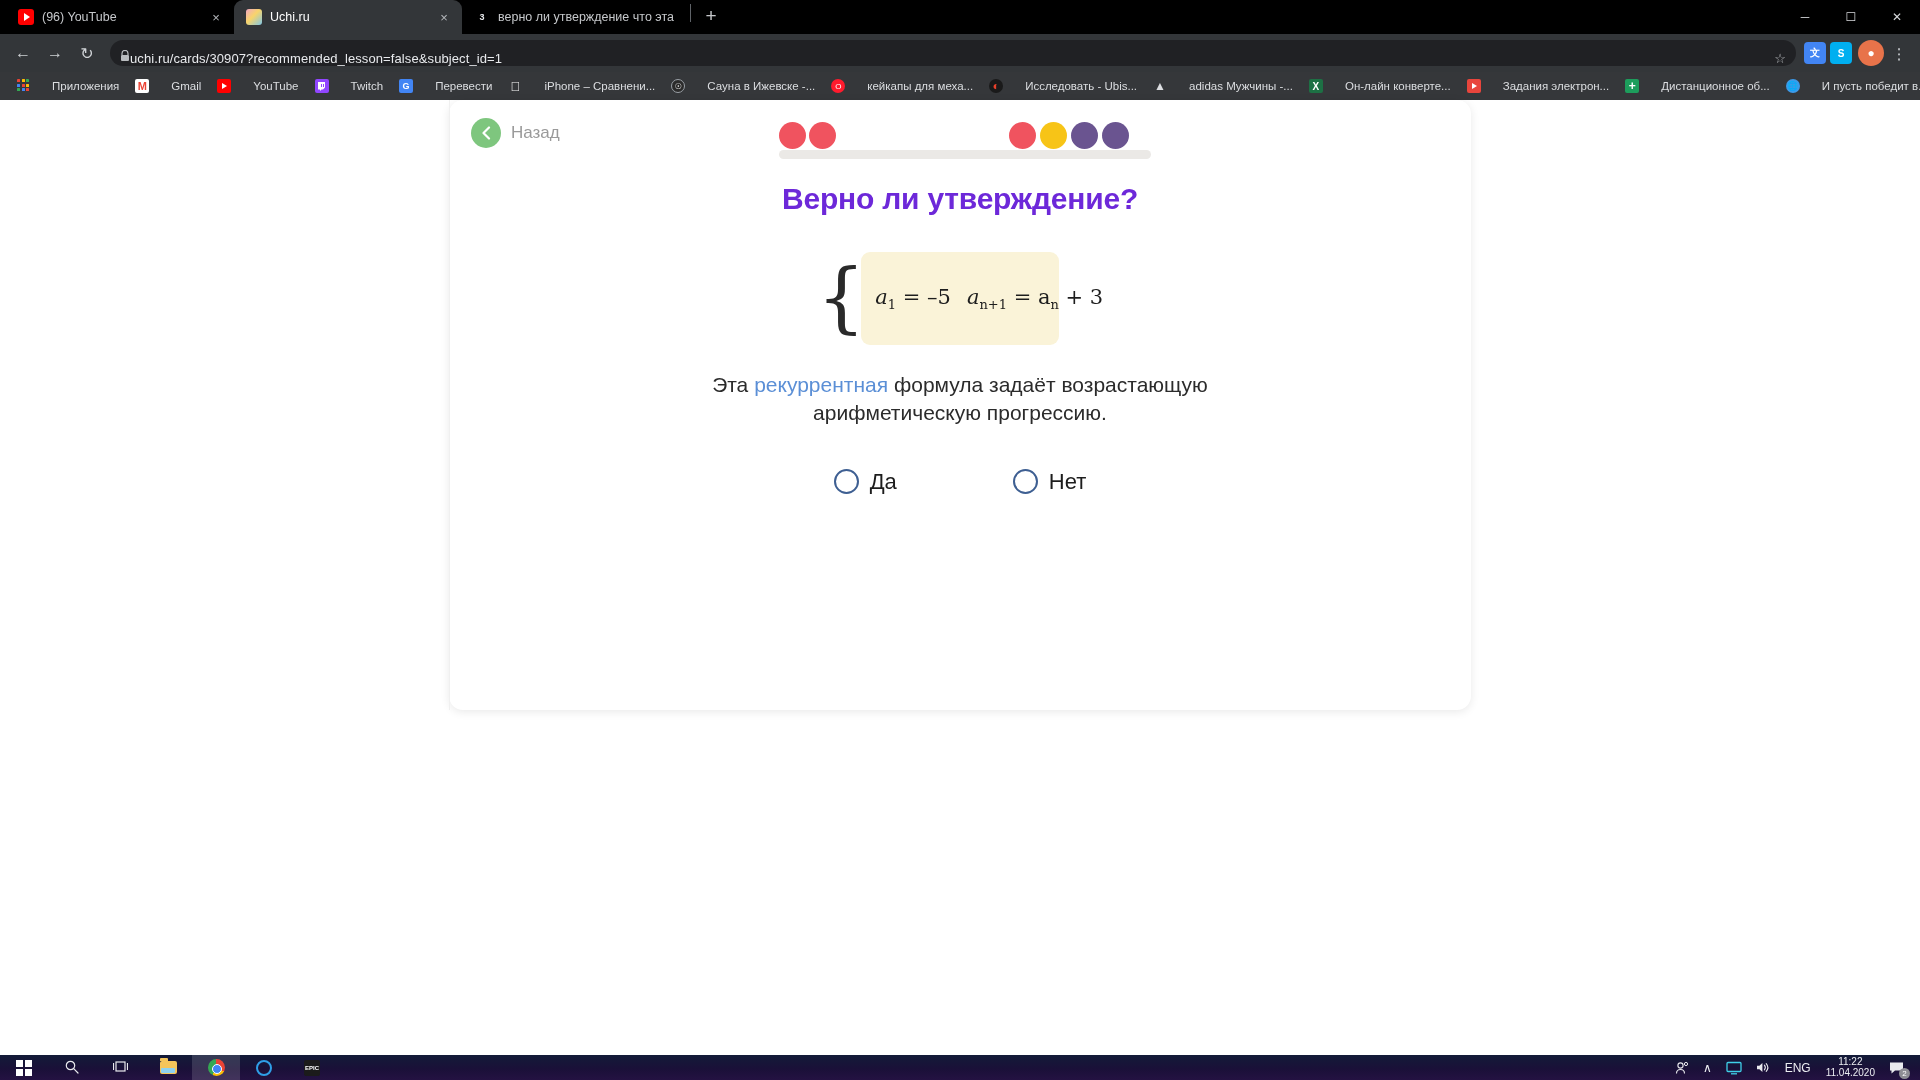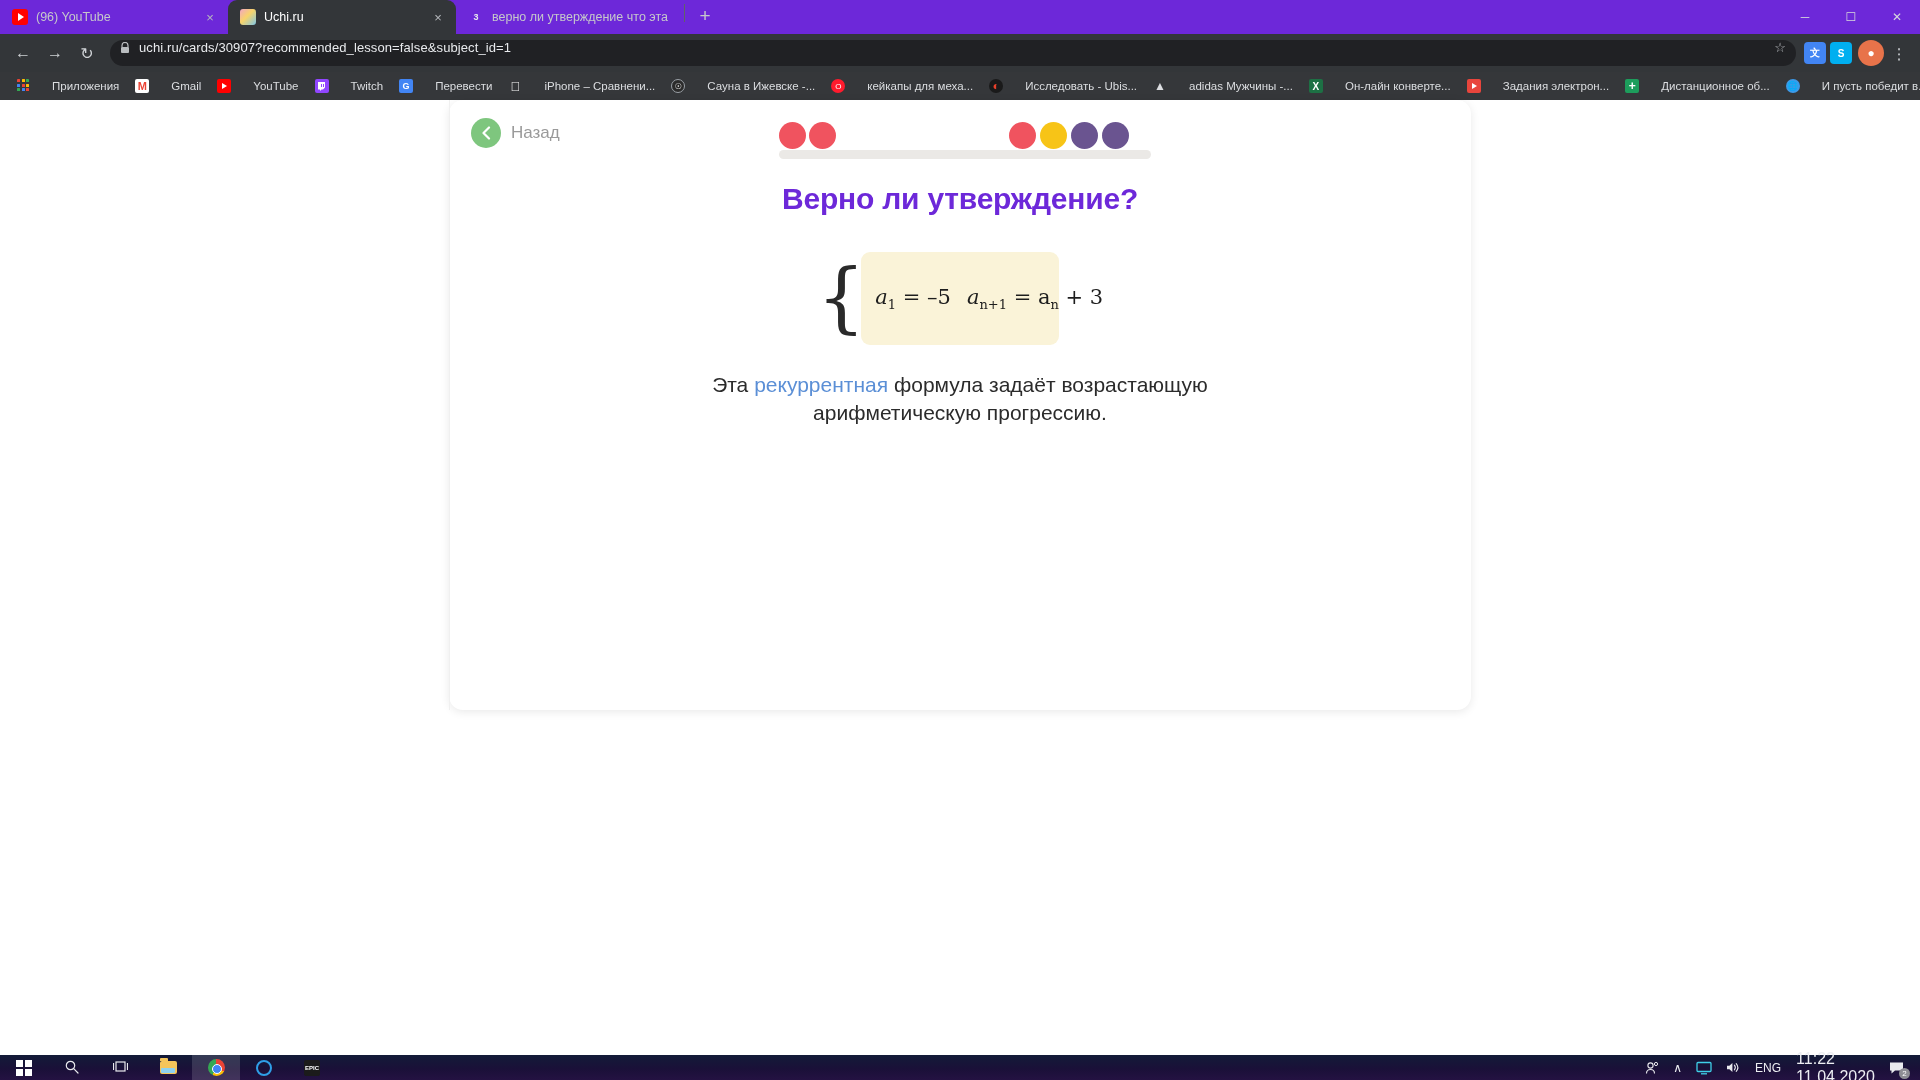--- a/index.html
+++ b/index.html
@@ -7,22 +7,22 @@
     width: 1920px; height: 1080px;
     overflow: hidden;
     font-family: "Liberation Sans", sans-serif;
     background: #ffffff;
   }
 
   
   #browser { width: 1920px; height: 1055px; position: relative; }
 
   .tabstrip {
-    height: 34px; background: #6d28d9;
-    display: flex; align-items: flex-end; 
+    height: 34px; background: #000000;
+    display: flex; align-items: flex-end; padding-left: 6px;
     position: relative;
   }
   .tab {
     height: 34px; display: flex; align-items: center;
     padding: 0 10px 0 12px; gap: 8px;
     color: #c6c8cb; font-size: 12.5px;
     border-radius: 9px 9px 0 0;
     position: relative; min-width: 0;
   }
   .tab.inactive { width: 228px; }
@@ -74,22 +74,22 @@
     height: 38px; background: #333639;
     display: flex; align-items: center; gap: 2px; padding: 0 8px;
   }
   .tb-btn {
     width: 30px; height: 30px; border-radius: 50%;
     display: flex; align-items: center; justify-content: center;
     color: #cfd2d5; font-size: 16px;
   }
   .omnibox {
     flex: 1 1 auto; height: 26px; background: #202124;
-    border-radius: 13px; display: flex; align-items: flex-start;
-    padding: 0 10px; gap: 9px; margin: 0 6px;
+    border-radius: 13px; display: flex; align-items: flex-end;
+    padding: 0 10px; margin: 0 6px;
   }
   .omnibox .url { color: #e8eaed; font-size: 13px; letter-spacing: .1px; }
   .omnibox .star { margin-left: auto; color: #b9bcbf; font-size: 13px; }
   .ext-icons { display: flex; align-items: center; gap: 4px; }
   .ext {
     width: 22px; height: 22px; border-radius: 4px;
     display: flex; align-items: center; justify-content: center;
     font-size: 10px; color: #fff; font-weight: bold;
   }
   .avatar-btn {
@@ -291,22 +291,22 @@
 
   .tb-right {
     margin-left: auto; display: flex; align-items: center;
     gap: 0; padding-right: 6px; height: 25px;
   }
   .tr-item {
     display: flex; align-items: center; justify-content: center;
     color: #eceef2; font-size: 12px; padding: 0 7px; height: 25px;
   }
   .tr-clock {
-    display: flex; flex-direction: column; align-items: flex-start;
-    justify-content: center; line-height: 1.08; font-size: 16px;
+    display: flex; flex-direction: column; align-items: center;
+    justify-content: center; line-height: 1.08; font-size: 10px;
     color: #eceef2; padding: 0 8px; height: 25px;
   }
   .notif {
     position: relative; display: flex; align-items: center;
     padding: 0 10px 0 6px; height: 25px;
   }
   .notif-badge {
     position: absolute; right: 4px; bottom: 1px;
     width: 11px; height: 11px; border-radius: 50%;
     background: #8d8d94; color: #fff; font-size: 8px;
@@ -469,20 +469,30 @@
       <div class="formula-box">
         <span class="brace">{</span>
         <span class="eqs">
           <span class="eq"><i>a</i><sub>1</sub><span> = –5</span></span>
           <span class="eq"><i>a</i><sub>n+1</sub><span> = a</span><sub>n</sub><span> + 3</span></span>
         </span>
       </div>
 
       <div class="statement"><span>Эта </span><span class="hl">рекуррентная</span><span> формула задаёт возрастающую арифметическую прогрессию.</span></div>
 
+      <div class="options">
+        <div class="opt">
+          <span class="radio"></span>
+          <span class="opt-label">Да</span>
+        </div>
+        <div class="opt">
+          <span class="radio"></span>
+          <span class="opt-label">Нет</span>
+        </div>
+      </div>
 
     </div>
   </div>
 
   <div class="taskbar">
     <div class="tb-left">
       <div class="tb-item">
         <span class="win-logo">
             <i></i>
             <i></i>

